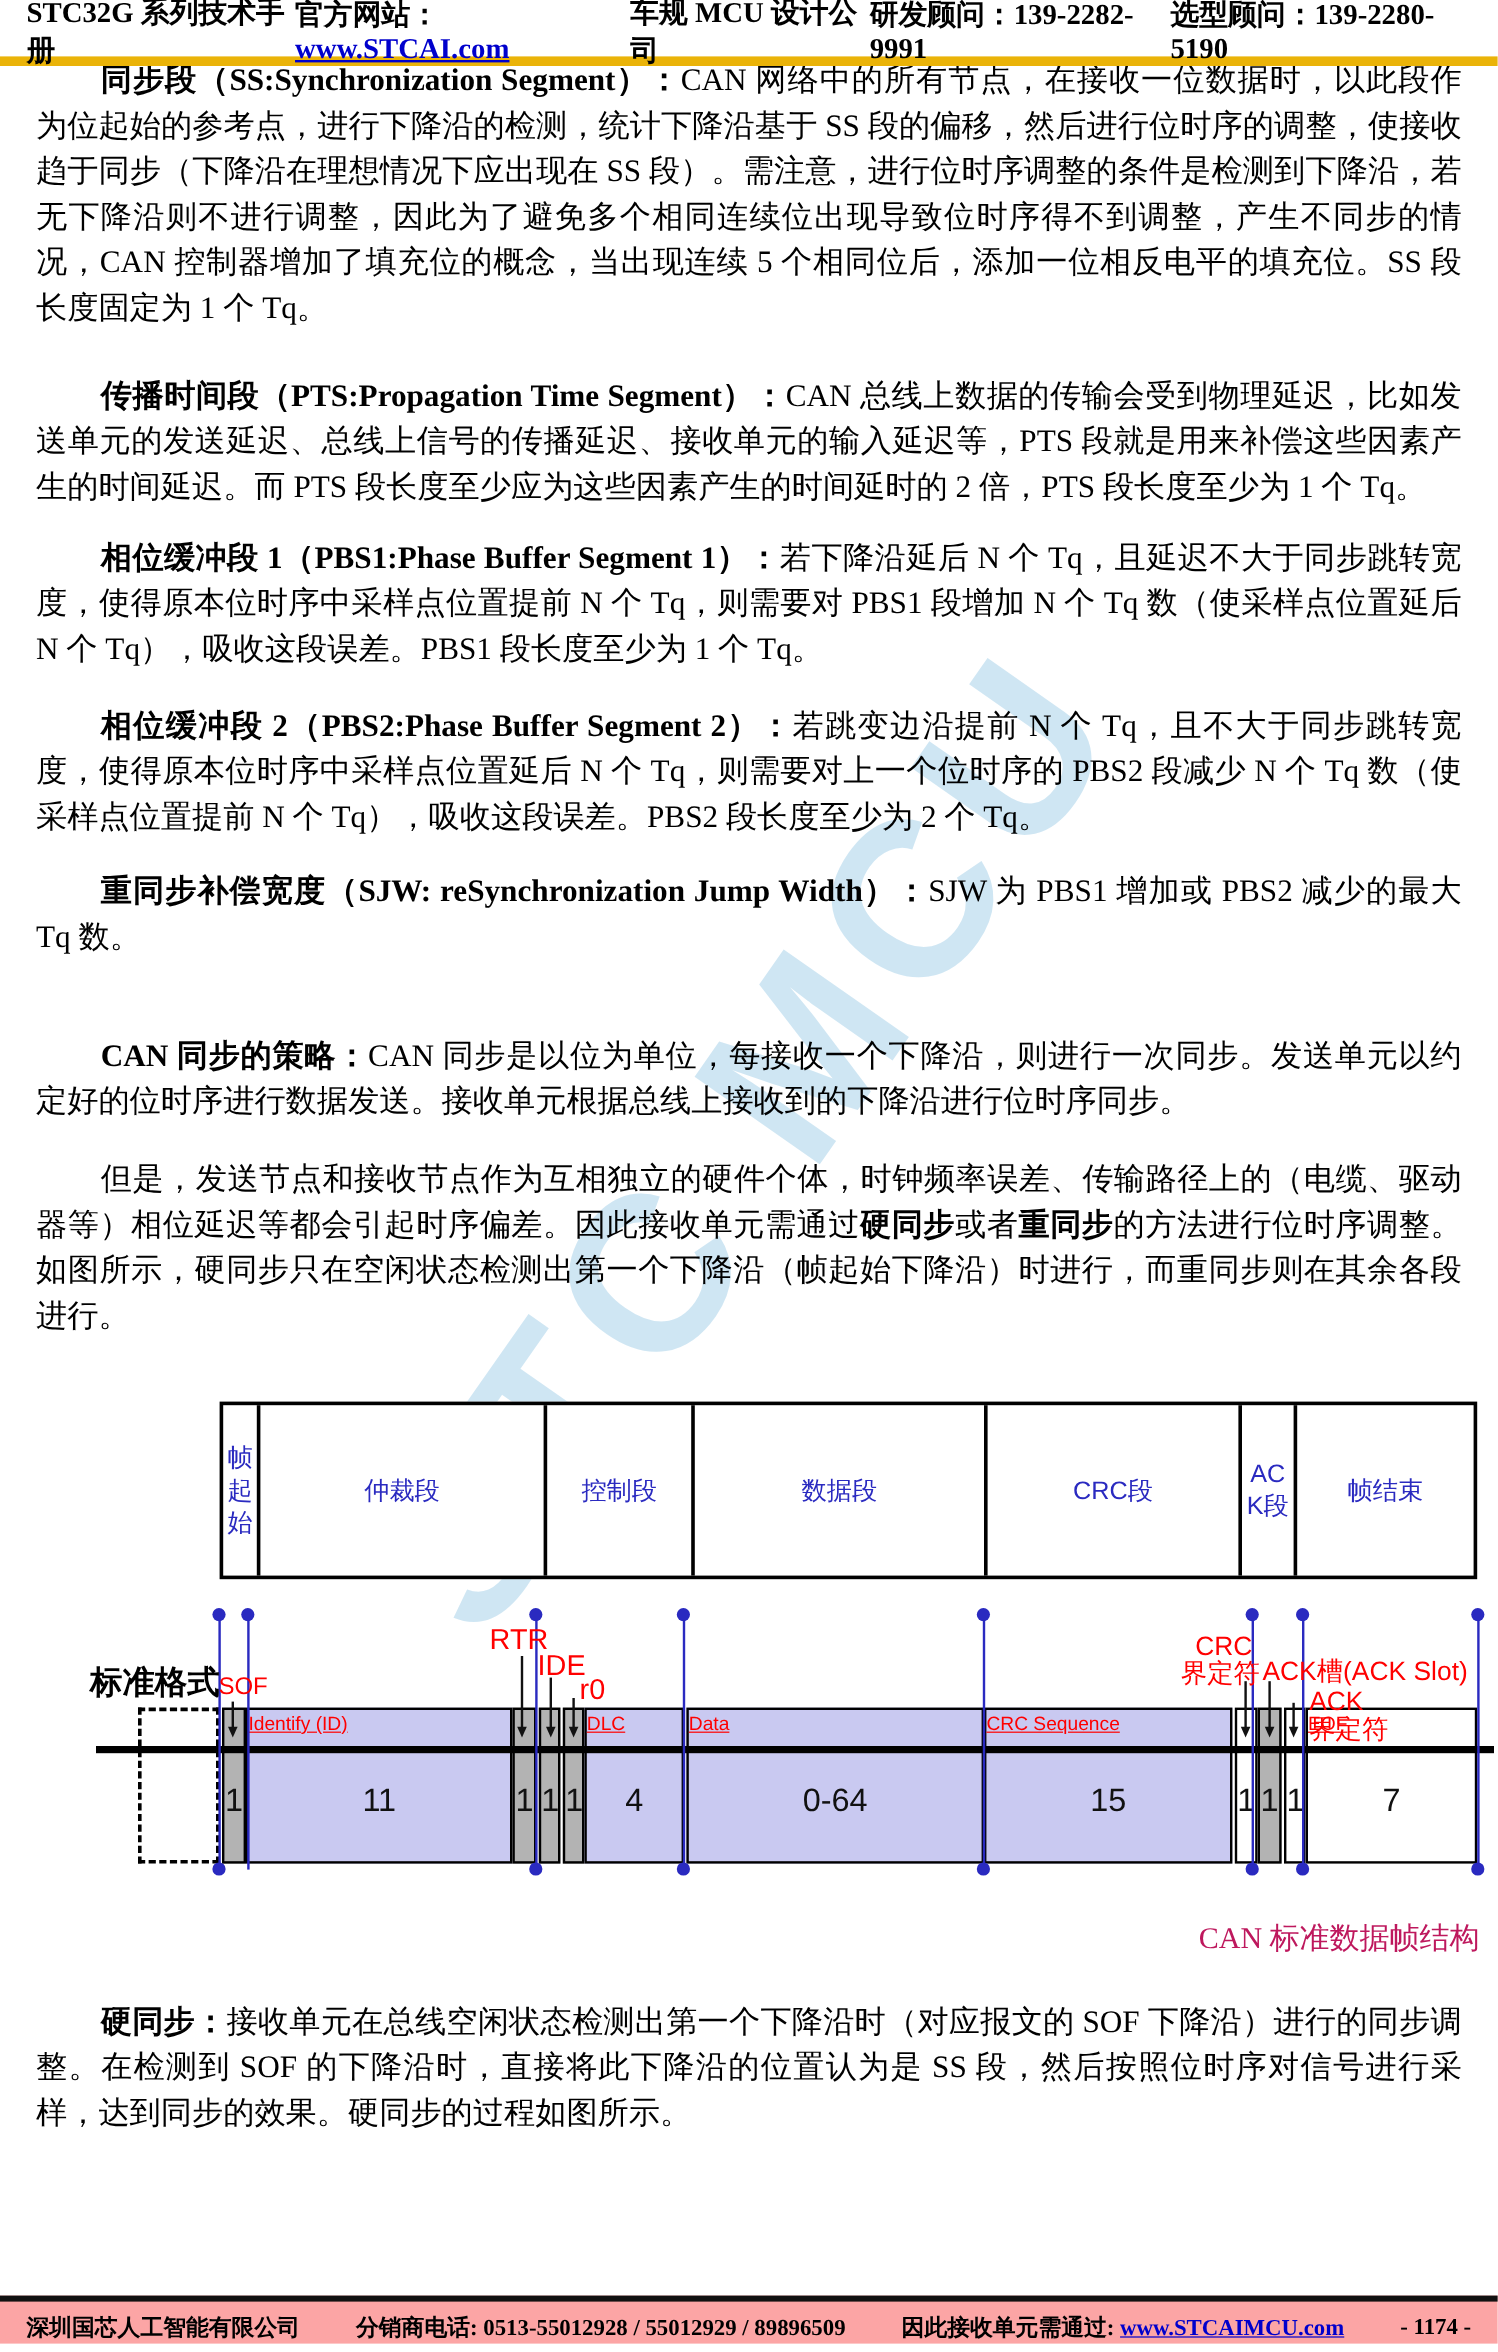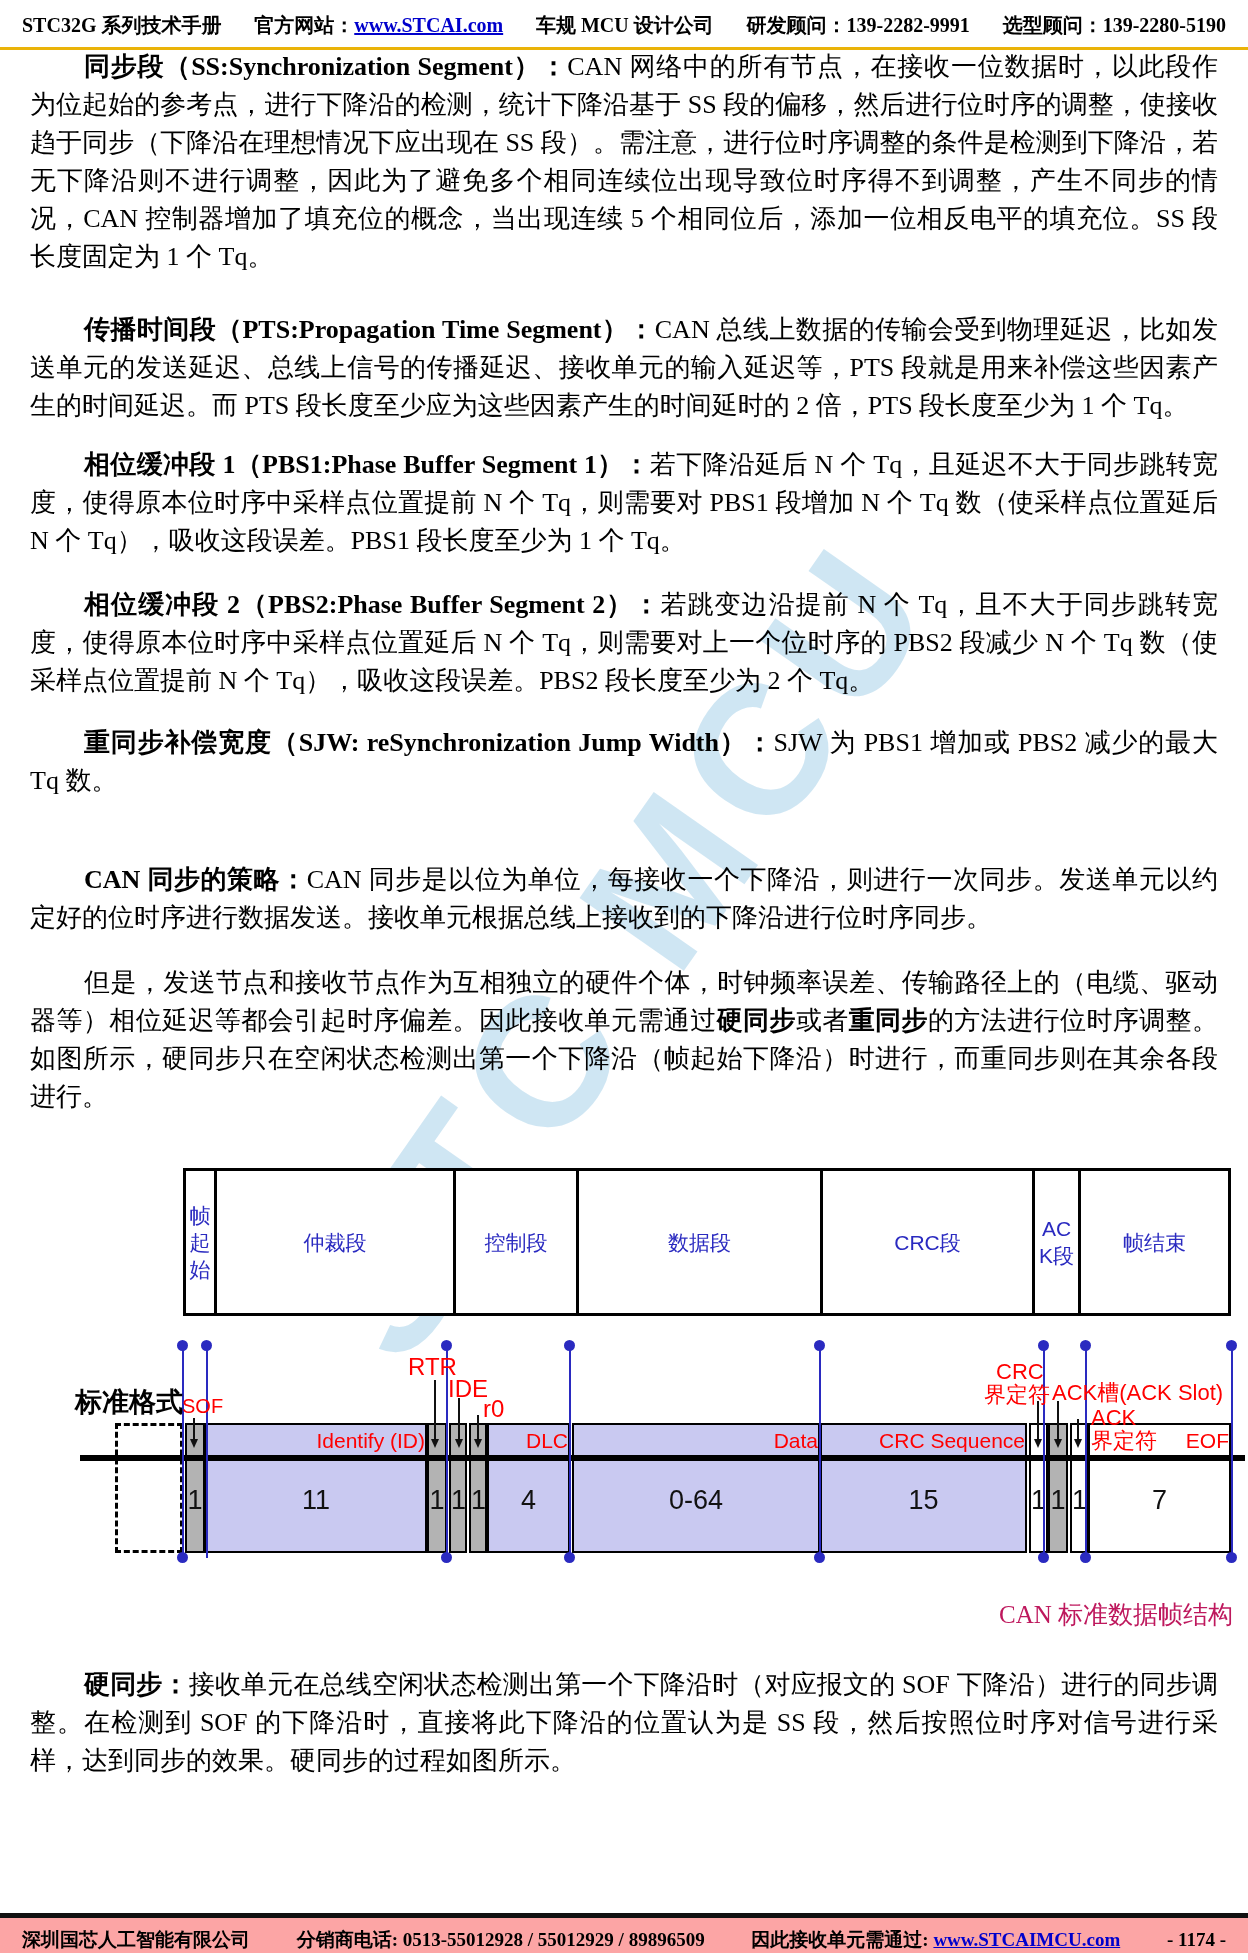--- a/index.html
+++ b/index.html
@@ -1,21 +1,21 @@
 <!DOCTYPE html>
 <html><head>
 <meta charset="utf-8">
 <style>
   html,body{margin:0;padding:0;}
   body{width:1248px;height:1960px;position:relative;background:#ffffff;overflow:hidden;
        font-family:"Liberation Serif","DejaVu Serif",serif;color:#000;}
   
-  .hdr{position:absolute;top:0;left:0;right:0;height:43px;border-bottom:3px solid #eab308;
+  .hdr{position:absolute;top:0;left:0;right:0;height:43px;border-bottom:8px solid #eab308;
        display:flex;align-items:center;justify-content:space-between;padding:4px 22px 0 22px;
-       font-size:20px;font-weight:bold;z-index:3;background:#fff;}
+       font-size:24px;font-weight:bold;z-index:3;background:#fff;}
   .hdr a,.ftr a{color:#0000cc;text-decoration:underline;cursor:pointer;}
   .ftr{position:absolute;top:1913px;left:0;right:0;border-top:5px solid #111;
        padding:9px 22px 0 22px;display:flex;justify-content:space-between;align-items:center;
        font-size:19px;font-weight:bold;z-index:3;background:#fca5a5;}
   
   .watermark{position:absolute;left:60px;top:420px;width:1120px;height:1060px;z-index:0;
        display:flex;align-items:center;justify-content:center;pointer-events:none;}
   .watermark span{transform:rotate(-55deg);font-family:"Liberation Sans","DejaVu Sans",sans-serif;
        font-size:185px;font-weight:bold;letter-spacing:14px;color:rgba(140,195,226,0.42);white-space:nowrap;}
   
@@ -31,22 +31,22 @@
   .top-table{position:absolute;left:153px;top:0;height:148px;display:flex;
        border:3px solid #000;background:#fff;box-sizing:border-box;z-index:2;}
   .tcell{border-right:3px solid #000;display:flex;align-items:center;justify-content:center;
        text-align:center;color:#2a2ac0;font-size:21px;line-height:27px;word-break:break-all;
        padding:0 1px;box-sizing:border-box;}
   .tcell:last-child{border-right:none;}
   .pin-line{position:absolute;top:177px;height:213px;width:2px;background:#2a2ac0;z-index:5;}
   .pin-dot{position:absolute;width:11px;height:11px;border-radius:50%;background:#2a2ac0;z-index:5;}
   .field{position:absolute;top:255px;height:130px;border:2px solid #000;box-sizing:border-box;z-index:2;}
   .f-lavender{background:#c9c9f1;} .f-gray{background:#b3b3b3;} .f-white{background:#ffffff;}
-  .flabel{position:absolute;top:4px;left:0;right:0;text-align:right;color:#ff0000;
-       font-size:21px;white-space:nowrap;}
+  .flabel{position:absolute;top:4px;left:0;right:0;text-align:left;color:#ff0000;
+       font-size:16px;white-space:nowrap;text-decoration:underline;}
   .fbits{position:absolute;top:60px;left:0;right:0;text-align:center;font-size:27px;color:#111;}
   .bus-line{position:absolute;left:50px;top:287px;width:1165px;height:6px;background:#000;z-index:4;}
   .dashed-box{position:absolute;left:85px;top:255px;width:68px;height:130px;border:3px dashed #000;
        background:#fff;box-sizing:border-box;z-index:2;}
   .flt{position:absolute;white-space:nowrap;z-index:6;line-height:1.05;}
   .flt-red{color:#ff0000;}
   .flt-black{color:#000;font-weight:bold;}
   .darr{position:absolute;width:0;border-left:2px solid #111;z-index:6;}
   .darr::after{content:'';position:absolute;left:-5px;bottom:-8px;width:0;height:0;
        border:4px solid transparent;border-top:9px solid #111;}

